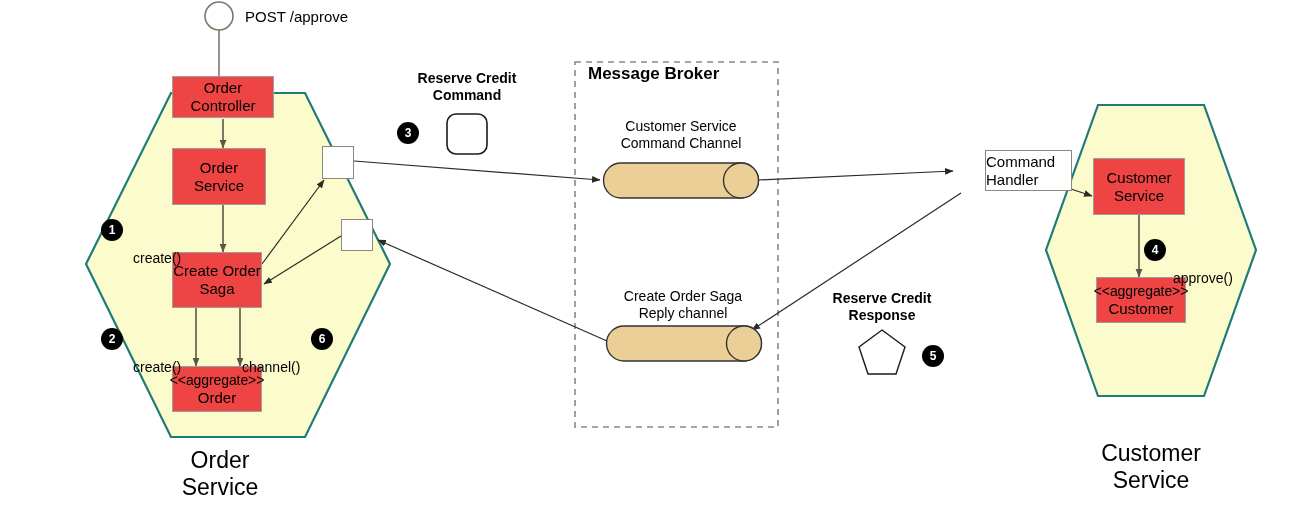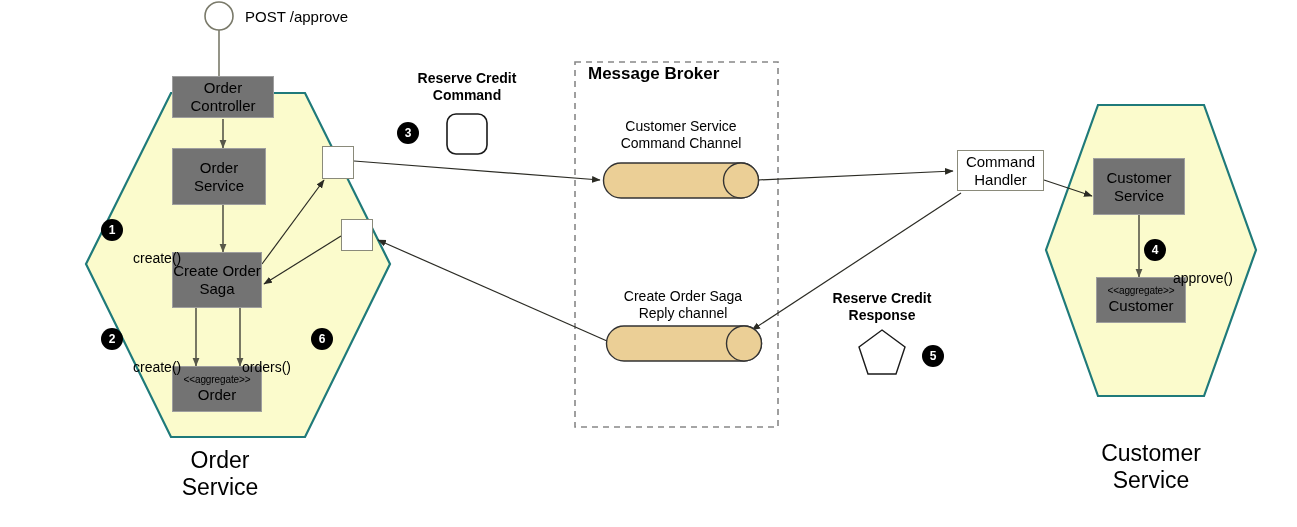--- a/index.html
+++ b/index.html
@@ -28,50 +28,50 @@
     position: absolute;
     text-align: center;
     color: #000000;
     line-height: 1.16;
     white-space: pre-line;
     margin-top: 28px;
     -webkit-font-smoothing: antialiased;
   }
   .comp-box {
     position: absolute;
-    background: #737373;
+    background: #ef4444;
     border: 1px solid #9e9e9e;
     box-sizing: border-box;
     display: flex;
     flex-direction: column;
     align-items: center;
     justify-content: center;
     color: #000;
     font-size: 15px;
     line-height: 1.18;
     text-align: center;
   }
   .comp-box .stereo {
-    font-size: 10px;
+    font-size: 14px;
     line-height: 1.2;
     letter-spacing: -0.1px;
   }
   .plain-box {
     position: absolute;
     background: #ffffff;
     border: 1px solid #8a8a7a;
     box-sizing: border-box;
     display: flex;
     flex-direction: column;
     align-items: center;
     justify-content: center;
     font-size: 15px;
     line-height: 1.18;
-    text-align: center;
-    color: #000;
+    color: #000;
+    margin-left: 28px;
   }
   .adapter {
     position: absolute;
     background: #ffffff;
     border: 1px solid #8a8a7a;
     box-sizing: border-box;
   }
   .badge {
     position: absolute;
     background: #000000;
@@ -208,21 +208,21 @@
 
   <div class="adapter" style="left:322px; top:146px; width:32px; height:33px;"></div>
   <div class="adapter" style="left:341px; top:219px; width:32px; height:32px;"></div>
 
   <div class="badge" style="left:101px; top:219px;">1</div>
   <div class="txt" style="left:133px; top:222px; font-size:14px; text-align:left;">create()</div>
 
   <div class="badge" style="left:101px; top:328px;">2</div>
   <div class="txt" style="left:133px; top:331px; font-size:14px; text-align:left;">create()</div>
 
-  <div class="txt" style="left:242px; top:331px; font-size:14px; text-align:left;">orders()</div>
+  <div class="txt" style="left:242px; top:331px; font-size:14px; text-align:left;">channel()</div>
   <div class="badge" style="left:311px; top:328px;">6</div>
 
   <div class="svc-label" style="left:160px; top:447px; width:120px;">Order
 Service</div>
 
   <div class="msg-label" style="left:245px; top:8px;">POST /approve</div>
 
   <div class="small-label" style="left:397px; top:70px; width:140px;">Reserve Credit
 Command</div>
   <div class="badge" style="left:397px; top:122px;">3</div>

